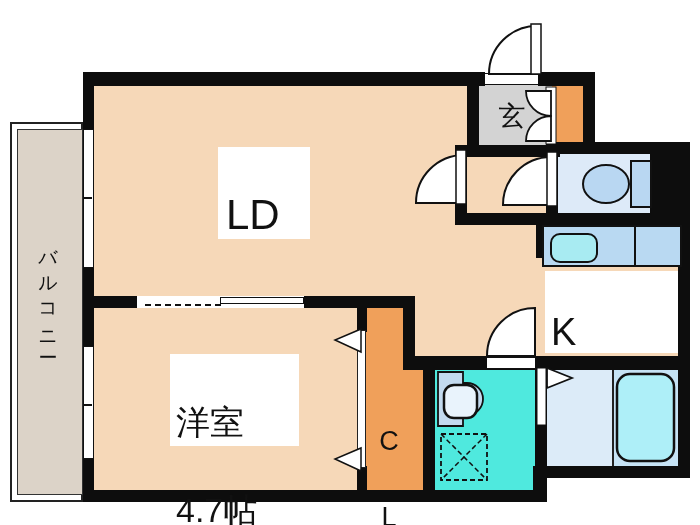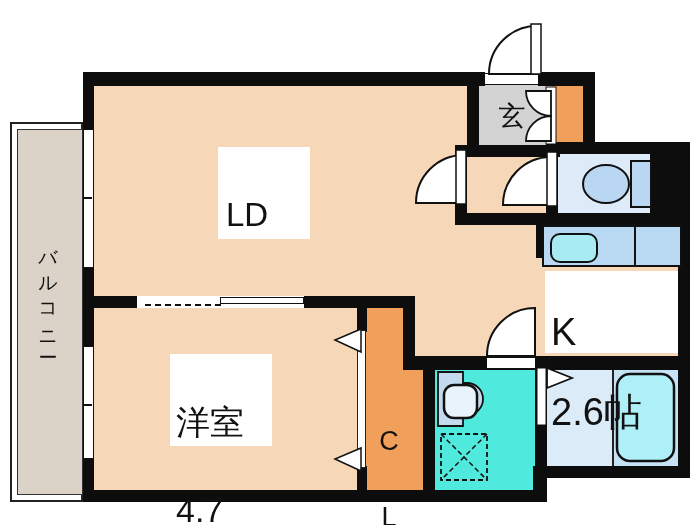--- a/index.html
+++ b/index.html
@@ -119,30 +119,29 @@
     </g>
     <g>
       <rect x="551" y="234" width="46" height="28" rx="9" fill="var(--sink-cyan)" stroke="#111" stroke-width="2"></rect>
       <line x1="635" y1="226" x2="635" y2="266" stroke="#111" stroke-width="2"></line>
     </g>
     <g>
       <rect x="617" y="374" width="57" height="87" rx="13" fill="var(--tub-blue)" stroke="#111" stroke-width="2.5"></rect>
     </g>
   </svg>
 
-  <div class="lbl" style="left:218px;top:147px;width:92px;height:92px;background:#fff;font-size:33px;line-height:43px;padding:3px 0 0 8px;">
+  <div class="lbl" style="left:218px;top:147px;width:92px;height:92px;background:#fff;font-size:42px;line-height:43px;padding:3px 0 0 8px;">
     <span style="position:static">LD</span><br>
   </div>
-  <div class="lbl" style="left:170px;top:354px;width:102px;height:92px;background:#fff;font-size:34px;line-height:44px;padding:2px 16px 0 6px;">
+  <div class="lbl" style="left:170px;top:354px;width:129px;height:92px;background:#fff;font-size:34px;line-height:44px;padding:2px 16px 0 6px;">
     <span style="position:static">洋室</span><br>
     <span style="position:static">4.7帖</span>
   </div>
   <div class="lbl" style="left:545px;top:271px;width:133px;height:82px;background:#fff;font-size:38px;line-height:40px;padding:1px 0 0 6px;">
     <span style="position:static">K</span><br>
-    <span style="position:static">2.6帖</span>
   </div>
   <div class="lbl" style="left:486px;top:98px;width:52px;height:34px;font-size:27px;text-align:center;">玄</div>
   <div class="lbl" style="left:374px;top:384px;width:30px;height:78px;font-size:27px;line-height:38px;text-align:center;">
     <span style="position:static">C</span><br>
     <span style="position:static">L</span>
   </div>
   <div class="lbl" style="left:31px;top:236px;width:30px;height:200px;font-size:19px;letter-spacing:6px;writing-mode:vertical-rl;text-orientation:mixed;">バルコニー</div>
 
 </div>
 

